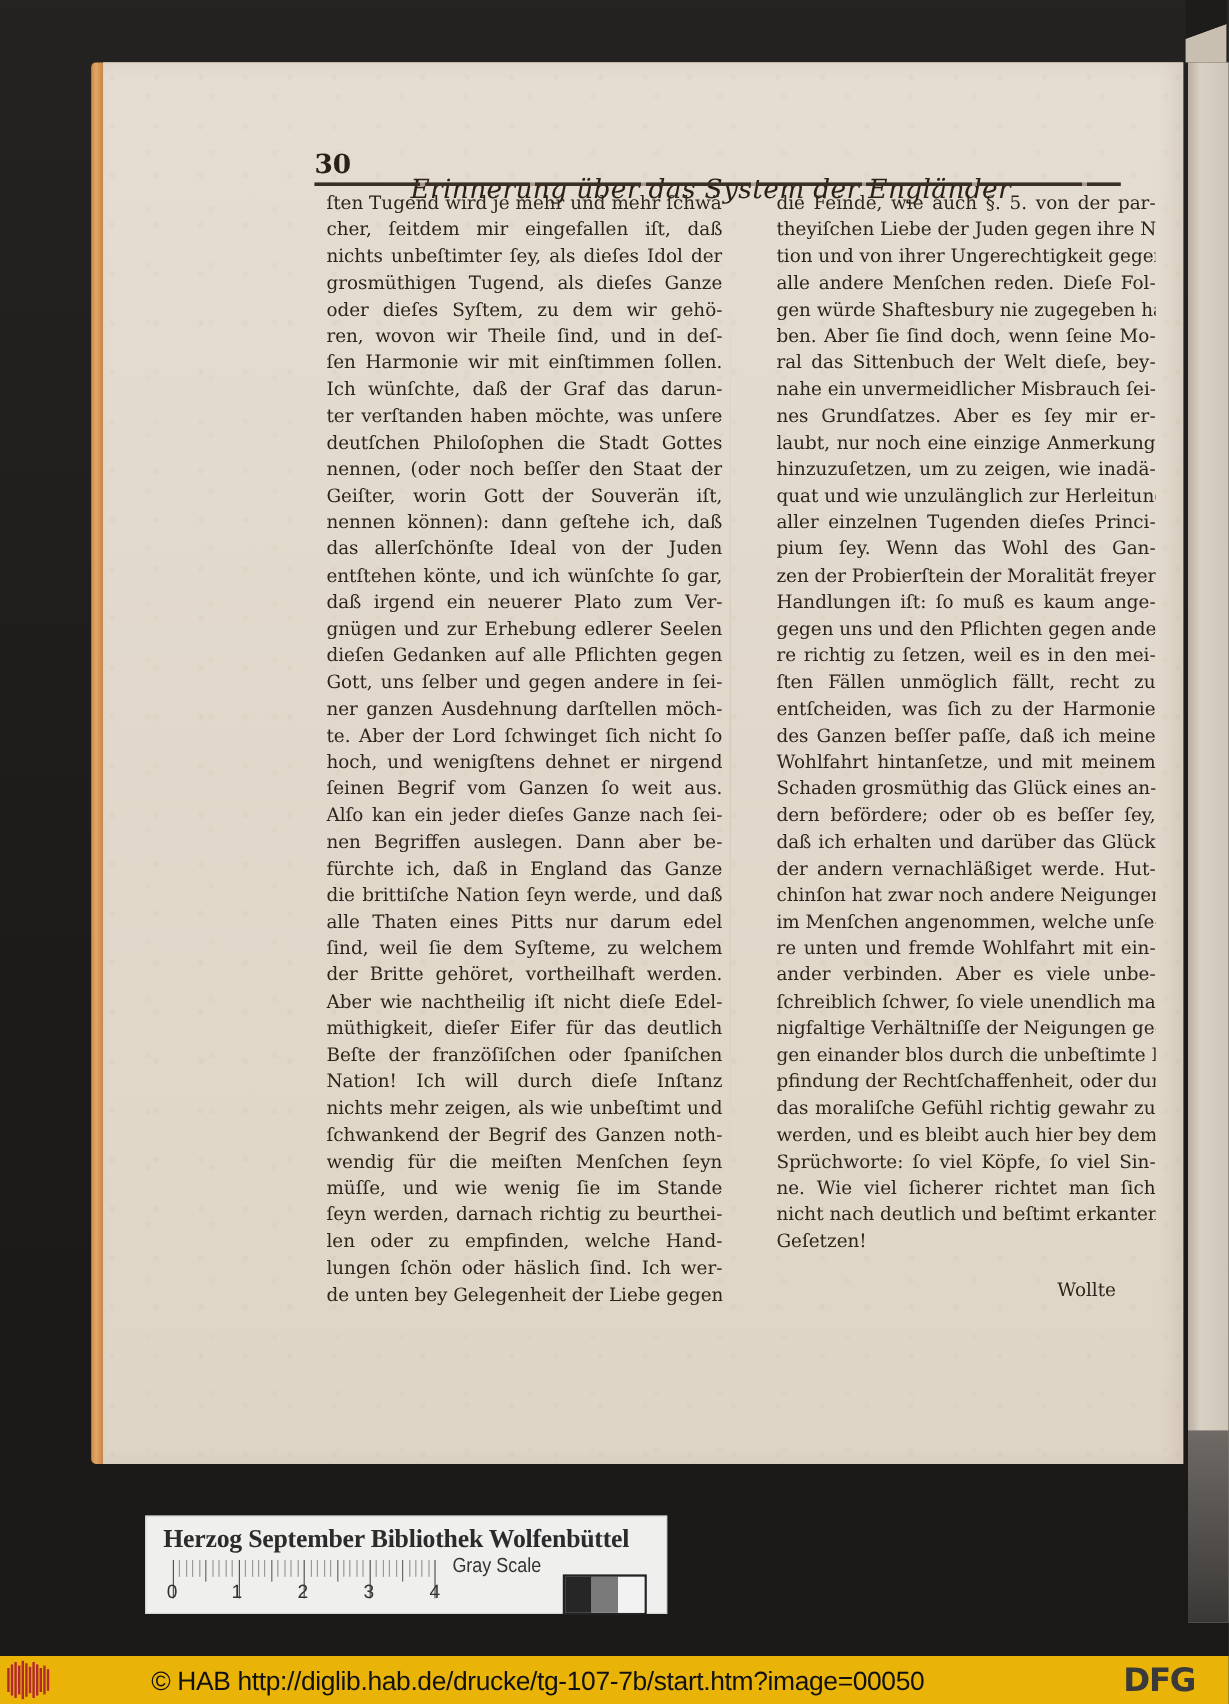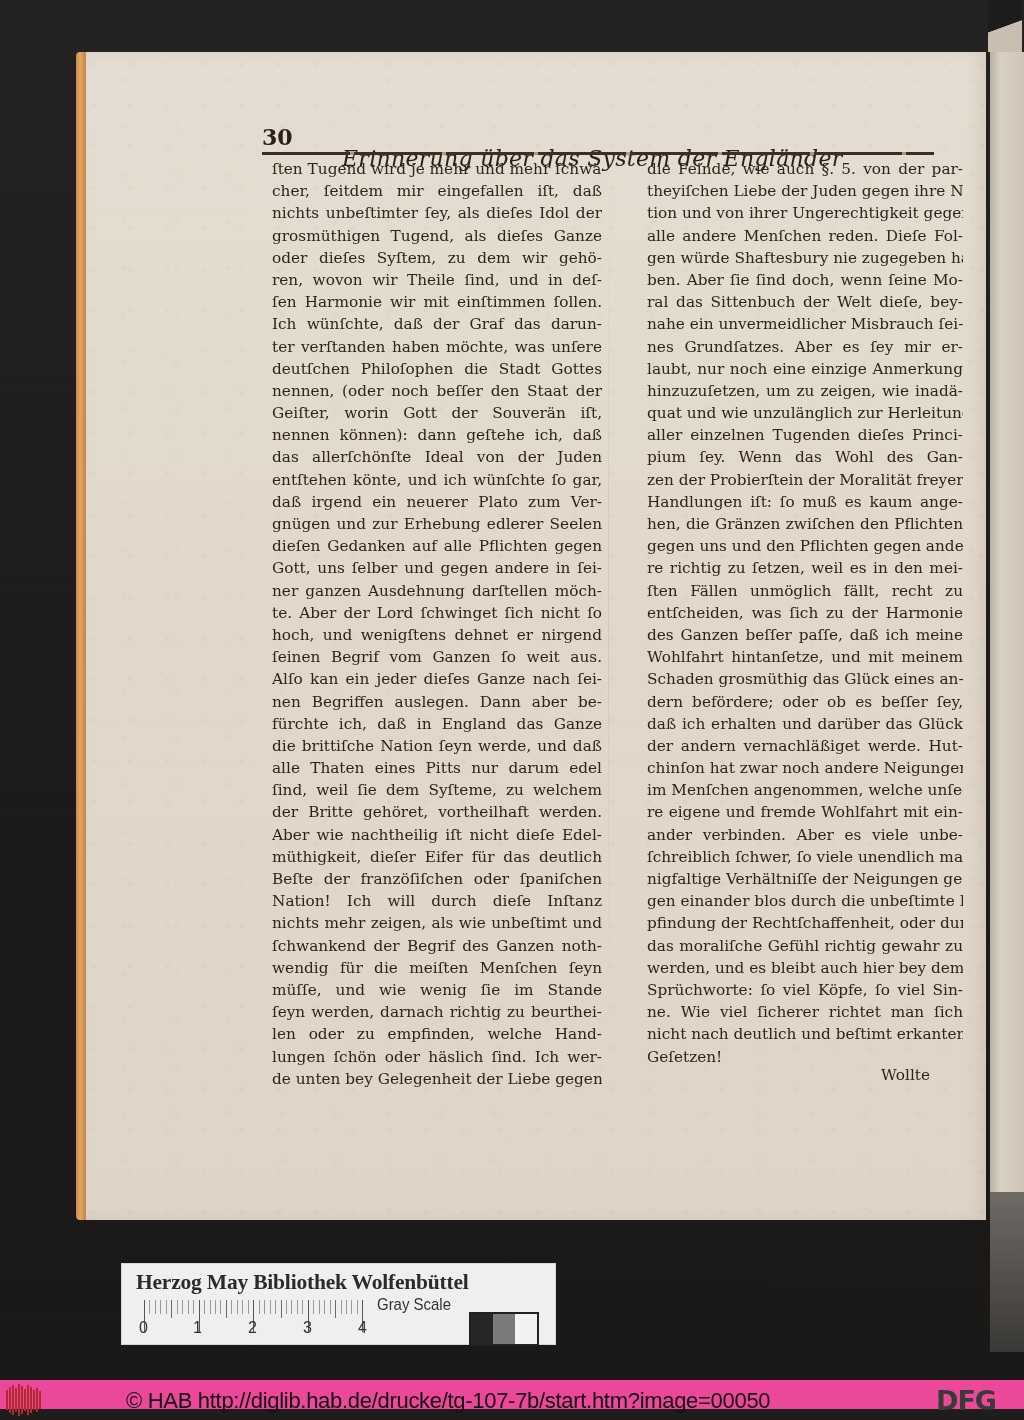--- a/index.html
+++ b/index.html
@@ -103,22 +103,22 @@
     transform: scaleX(0.88); transform-origin: left center; white-space: nowrap;
   }
   .gray-swatches {
     position: absolute; left: 347px; top: 48px; width: 70px; height: 34px;
     border: 2px solid #222; display: flex;
   }
   .swatch { flex: 1; height: 100%; }
 
   
   .footer-bar {
-    position: absolute; left: 0; top: 1380px; width: 1024px; height: 29px;
-    background: #ec4899;
+    position: absolute; left: 0; top: 1380px; width: 1024px; height: 40px;
+    background: #eab308;
   }
   .hab-logo {
     position: absolute; left: 6px; top: 4px; width: 40px; height: 32px;
     display: flex; align-items: center; gap: 1px;
   }
   .hab-logo span { display: block; width: 2px; background: #b22a2e; }
   .footer-text {
     position: absolute; left: 126px; top: 8px;
     font-family: "Liberation Sans", sans-serif; font-size: 22px; color: #111;
     letter-spacing: -0.3px; white-space: nowrap;
@@ -198,51 +198,50 @@
     <span class="line">ral das Sittenbuch der Welt dieſe, bey-</span>
     <span class="line">nahe ein unvermeidlicher Misbrauch ſei-</span>
     <span class="line">nes Grundſatzes. Aber es ſey mir er-</span>
     <span class="line">laubt, nur noch eine einzige Anmerkung</span>
     <span class="line">hinzuzuſetzen, um zu zeigen, wie inadä-</span>
     <span class="line">quat und wie unzulänglich zur Herleitung</span>
     <span class="line">aller einzelnen Tugenden dieſes Princi-</span>
     <span class="line">pium ſey. Wenn das Wohl des Gan-</span>
     <span class="line">zen der Probierſtein der Moralität freyer</span>
     <span class="line">Handlungen iſt: ſo muß es kaum ange-</span>
-    <span class="line">hen, die Gränzen zwiſchen den Pflichten</span>
     <span class="line">gegen uns und den Pflichten gegen ande-</span>
     <span class="line">re richtig zu ſetzen, weil es in den mei-</span>
     <span class="line">ſten Fällen unmöglich fällt, recht zu</span>
     <span class="line">entſcheiden, was ſich zu der Harmonie</span>
     <span class="line">des Ganzen beſſer paſſe, daß ich meine</span>
     <span class="line">Wohlfahrt hintanſetze, und mit meinem</span>
     <span class="line">Schaden grosmüthig das Glück eines an-</span>
     <span class="line">dern befördere; oder ob es beſſer ſey,</span>
     <span class="line">daß ich erhalten und darüber das Glück</span>
     <span class="line">der andern vernachläßiget werde. Hut-</span>
     <span class="line">chinſon hat zwar noch andere Neigungen</span>
     <span class="line">im Menſchen angenommen, welche unſe-</span>
-    <span class="line">re eigene und fremde Wohlfahrt mit ein-</span>
+    <span class="line">re unten und fremde Wohlfahrt mit ein-</span>
     <span class="line">ander verbinden. Aber es viele unbe-</span>
     <span class="line">ſchreiblich ſchwer, ſo viele unendlich man-</span>
     <span class="line">nigfaltige Verhältniſſe der Neigungen ge-</span>
     <span class="line">gen einander blos durch die unbeſtimte Em-</span>
     <span class="line">pfindung der Rechtſchaffenheit, oder durch</span>
     <span class="line">das moraliſche Gefühl richtig gewahr zu</span>
     <span class="line">werden, und es bleibt auch hier bey dem</span>
     <span class="line">Sprüchworte: ſo viel Köpfe, ſo viel Sin-</span>
     <span class="line">ne. Wie viel ſicherer richtet man ſich</span>
     <span class="line">nicht nach deutlich und beſtimt erkanten</span>
     <span class="line last">Geſetzen!</span>
   </div>
 
 <div class="catchword">Wollte</div>
 
 <div class="color-card">
-  <div class="card-title">Herzog May Bibliothek Wolfenbüttel</div>
+  <div class="card-title">Herzog September Bibliothek Wolfenbüttel</div>
   <div class="ruler" id="ruler">
       <div class="tick major" style="left: 0px;"></div>
       <div class="tick minor" style="left: 5.46px;"></div>
       <div class="tick minor" style="left: 10.92px;"></div>
       <div class="tick minor" style="left: 16.38px;"></div>
       <div class="tick minor" style="left: 21.84px;"></div>
       <div class="tick mid" style="left: 27.3px;"></div>
       <div class="tick minor" style="left: 32.76px;"></div>
       <div class="tick minor" style="left: 38.22px;"></div>
       <div class="tick minor" style="left: 43.68px;"></div>

